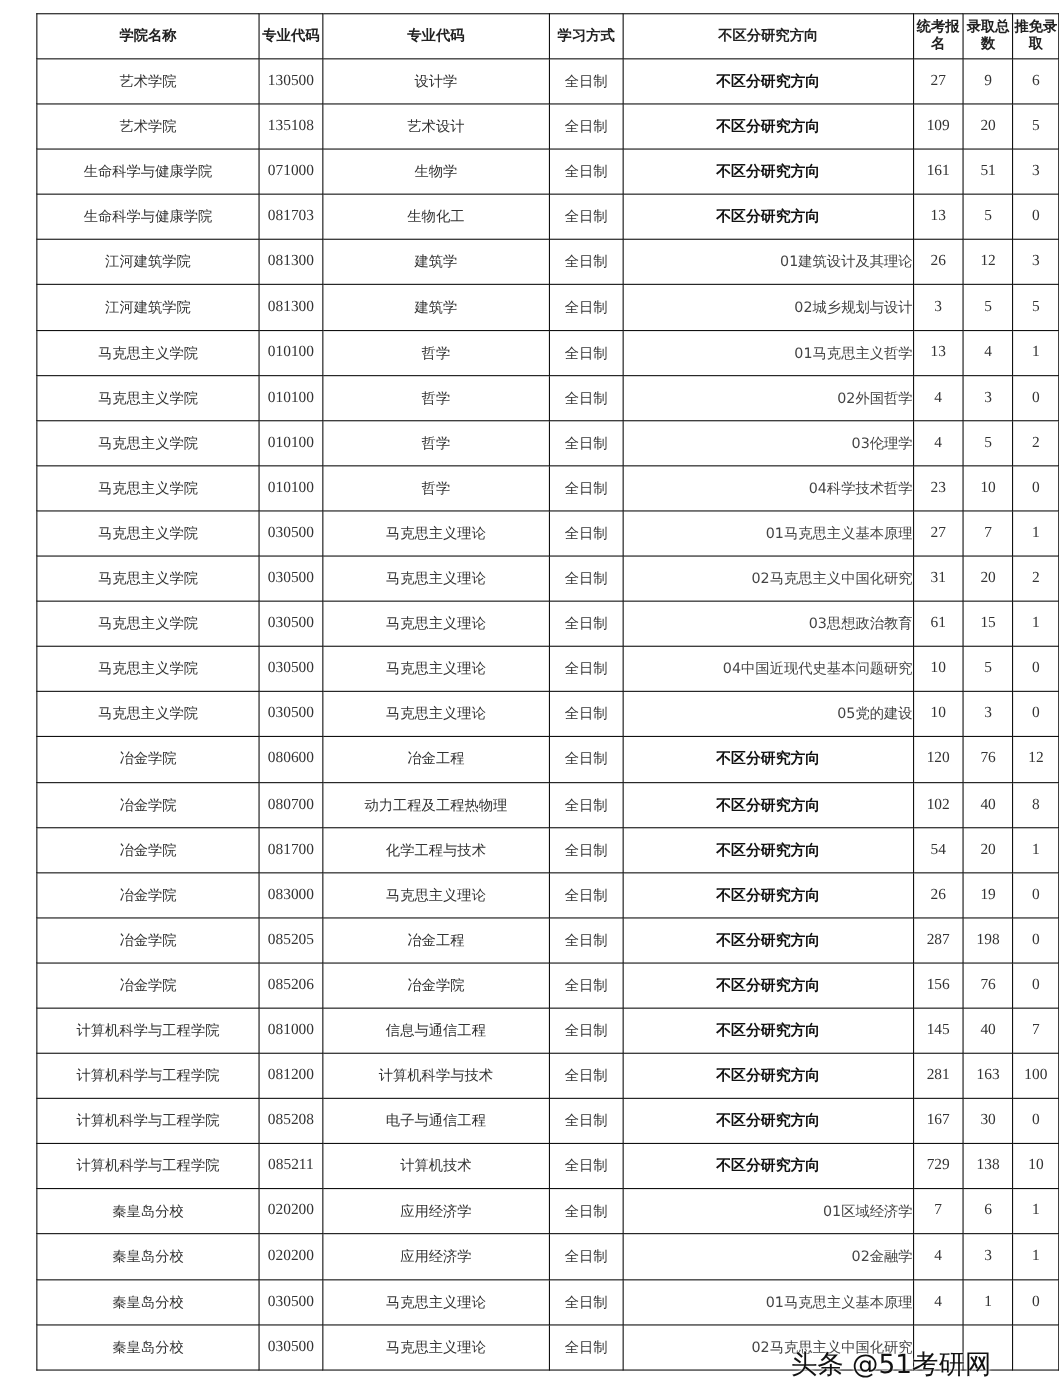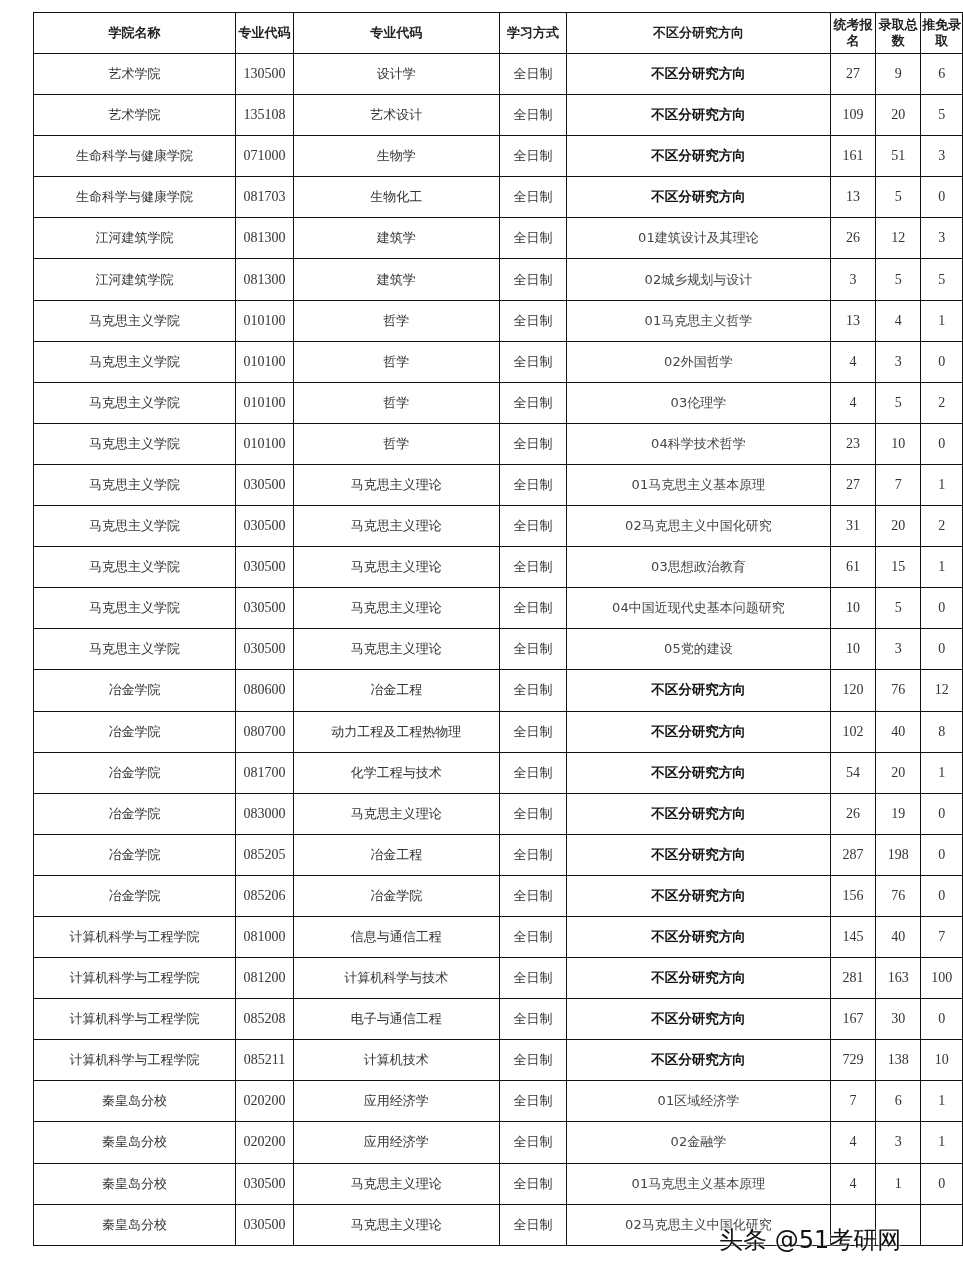--- a/index.html
+++ b/index.html
@@ -6,21 +6,21 @@
   body { width:963px; height:1270px; position:relative; overflow:hidden;
          font-family:"DejaVu Sans", "Liberation Sans", sans-serif; color:#222; }
   .table-wrap { position:absolute; left:13px; top:12px; }
   table { border-collapse:collapse; table-layout:fixed;margin-left:20px; }
   th, td { border:1.5px solid #111; text-align:center; vertical-align:middle;
            padding:0; overflow:hidden; white-space:nowrap; }
   th { height:40px; font-size:13px; font-weight:bold; color:#222; line-height:16px; white-space:normal; }
   td { height:40.1px; font-size:13px; color:#333; }
   td.num { font-family:"Liberation Serif", "DejaVu Serif", serif; font-size:14px; }
   td.bold { font-weight:bold; color:#111; font-size:13.5px; }
-  td.light { color:#444; }
+  td.light { color:#444;text-align:right; }
   .watermark { position:absolute; left:719px; top:1224px; font-size:24px;
                color:#111; font-family:"DejaVu Sans", sans-serif; letter-spacing:0px;
                text-shadow:0 0 2px #fff, 0 0 3px #fff; }
 </style>
 </head>
 <body>
 
 <div class="table-wrap">
   <table>
     <colgroup>

